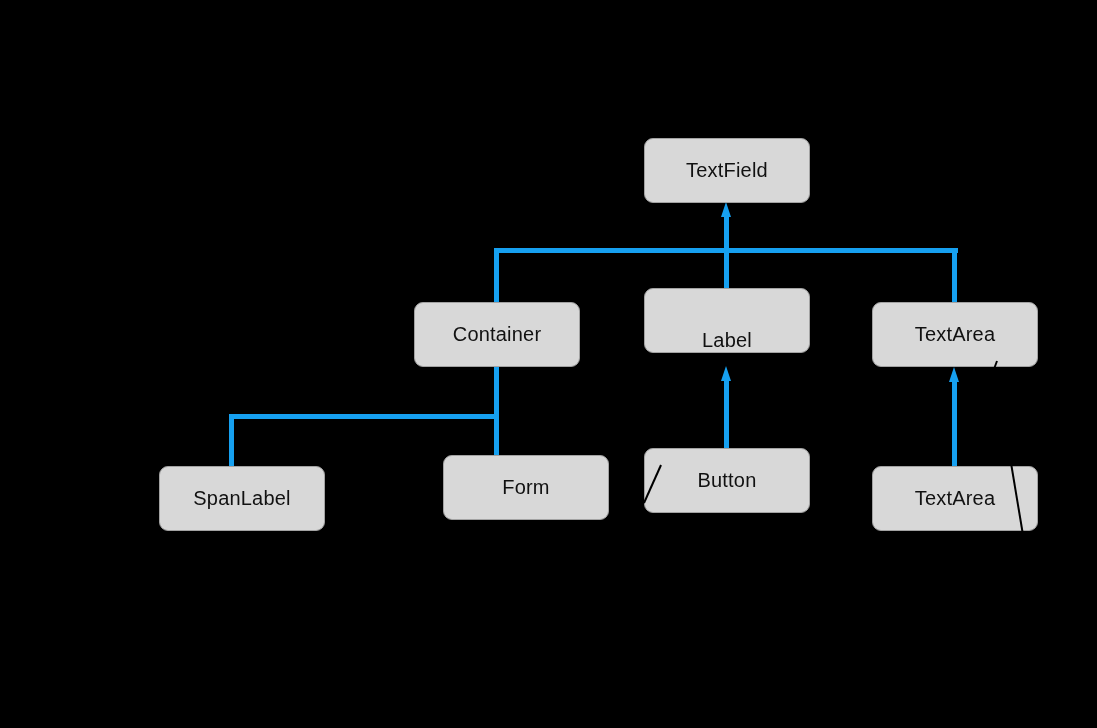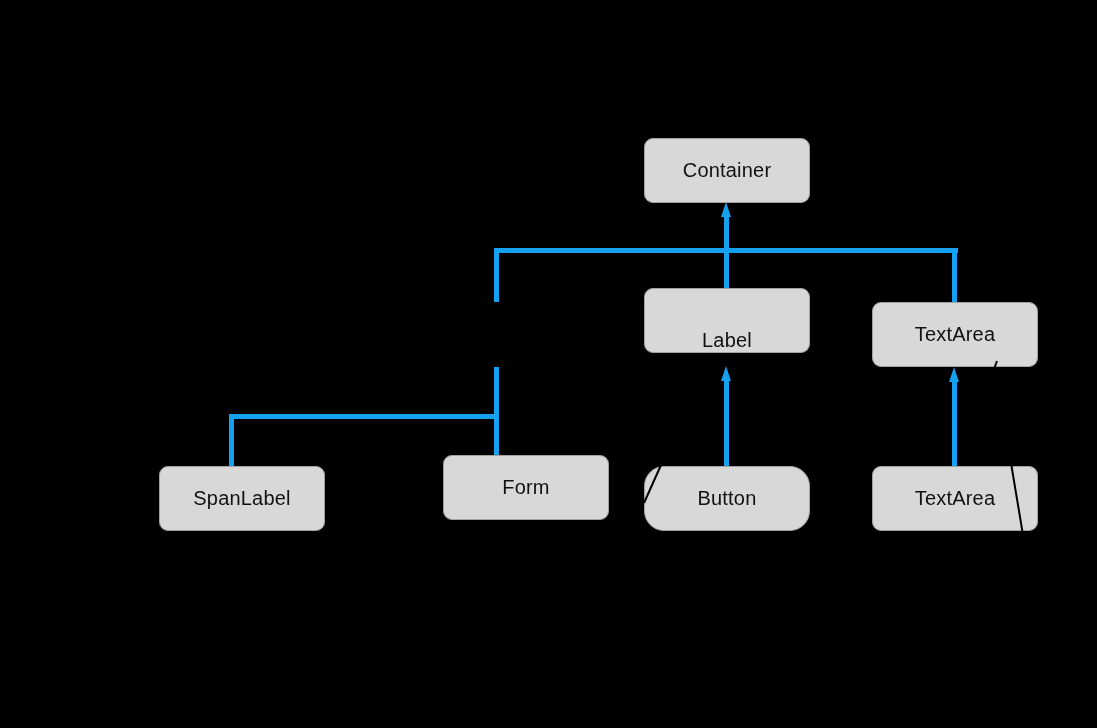--- a/index.html
+++ b/index.html
@@ -30,21 +30,21 @@
     color: var(--node-text, #111111);
     letter-spacing: 0.2px;
     z-index: 2;
   }
   #node-component { left: 644px; top: 138px; }
   #node-container { left: 414px; top: 302px; }
   #node-label     { left: 644px; top: 288px; align-items: flex-end; }
   #node-textarea  { left: 872px; top: 302px; }
   #node-spanlabel { left: 149px; top: 466px; margin-left: 10px; }
   #node-form      { left: 414px; top: 455px; margin-left: 29px; }
-  #node-button    { left: 644px; top: 466px; border-radius: 20px; }
+  #node-button    { left: 644px; top: 448px; }
   #node-textfield { left: 872px; top: 466px; }
 
   .edge {
     position: absolute;
     background: var(--accent, #16a0f0);
     z-index: 1;
   }
   .arrowhead {
     position: absolute;
     width: 0;
@@ -100,20 +100,23 @@
   <div class="edge" id="bus-mid"></div>
   <div class="edge" id="line-spanlabel-up"></div>
 
   <div class="edge" id="line-button-up"></div>
   <div class="arrowhead" id="arrow-to-label"></div>
 
   <div class="edge" id="line-textfield-up"></div>
   <div class="arrowhead" id="arrow-to-textarea"></div>
 
   <div class="node" id="node-component">
+    <span>TextField</span>
+  </div>
+  <div class="node" id="node-container">
     <span>Container</span>
   </div>
   <div class="node" id="node-label">
     <span>Label</span>
   </div>
   <div class="node" id="node-textarea">
     <span>TextArea</span>
   </div>
   <div class="node" id="node-spanlabel">
     <span>SpanLabel</span>

